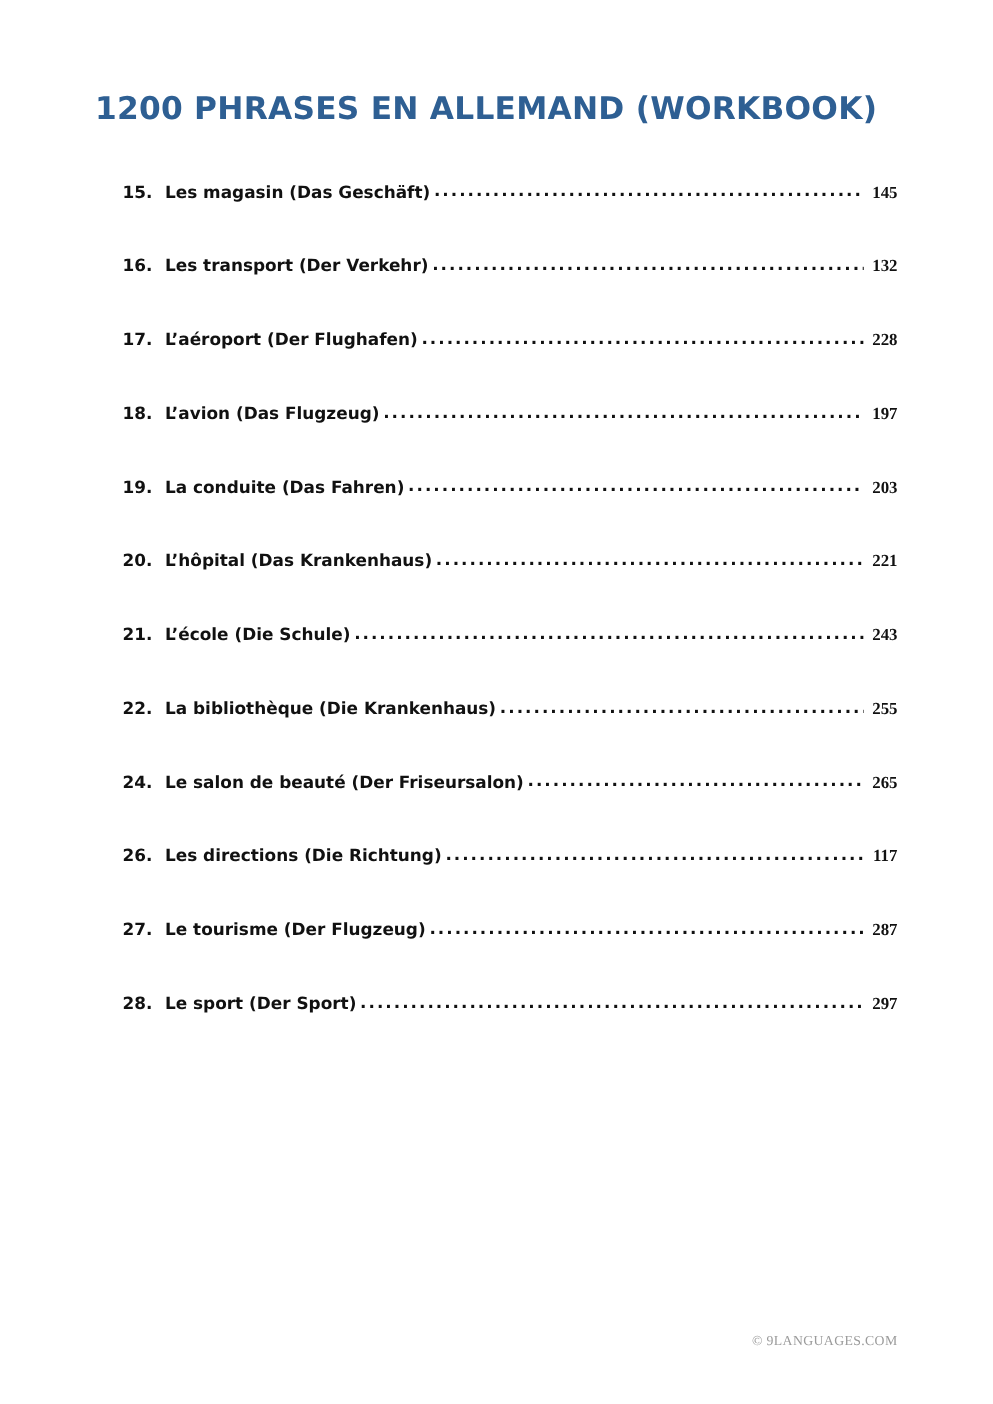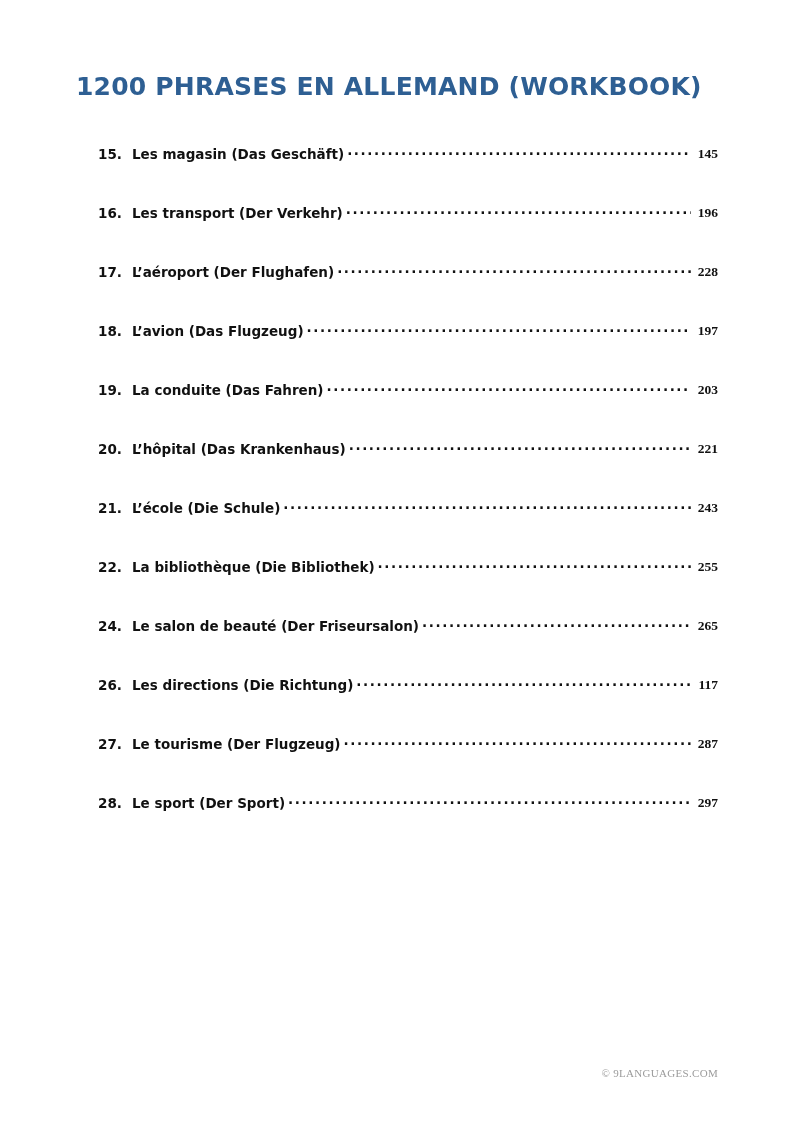--- a/index.html
+++ b/index.html
@@ -30,21 +30,21 @@
     margin: 0 0 44px 0;
     line-height: 1.2;
   }
   .toc {
     margin: 0;
     padding: 0;
     list-style: none;
   }
   .toc-entry {
     display: flex;
-    align-items: flex-start;
+    align-items: flex-end;
     font-size: 13.5px;
     font-weight: bold;
     color: #111111;
     margin: 0 0 43px 0;
     white-space: nowrap;
   }
   .toc-num {
     width: 34px;
     flex: 0 0 auto;
     text-align: left;
@@ -105,21 +105,21 @@
       <span class="toc-num">15.</span>
       <span class="toc-label">Les magasin (Das Geschäft)</span>
       <span class="toc-dots"></span>
       <span class="toc-page">145</span>
     </li>
 
     <li class="toc-entry">
       <span class="toc-num">16.</span>
       <span class="toc-label">Les transport (Der Verkehr)</span>
       <span class="toc-dots"></span>
-      <span class="toc-page">196</span>
+      <span class="toc-page">132</span>
     </li>
 
     <li class="toc-entry">
       <span class="toc-num">17.</span>
       <span class="toc-label">L’aéroport (Der Flughafen)</span>
       <span class="toc-dots"></span>
       <span class="toc-page">228</span>
     </li>
 
     <li class="toc-entry">
@@ -145,21 +145,21 @@
 
     <li class="toc-entry">
       <span class="toc-num">21.</span>
       <span class="toc-label">L’école (Die Schule)</span>
       <span class="toc-dots"></span>
       <span class="toc-page">243</span>
     </li>
 
     <li class="toc-entry">
       <span class="toc-num">22.</span>
-      <span class="toc-label">La bibliothèque (Die Bibliothek)</span>
+      <span class="toc-label">La bibliothèque (Die Krankenhaus)</span>
       <span class="toc-dots"></span>
       <span class="toc-page">255</span>
     </li>
 
 
     <li class="toc-entry">
       <span class="toc-num">24.</span>
       <span class="toc-label">Le salon de beauté (Der Friseursalon)</span>
       <span class="toc-dots"></span>
       <span class="toc-page">265</span>

